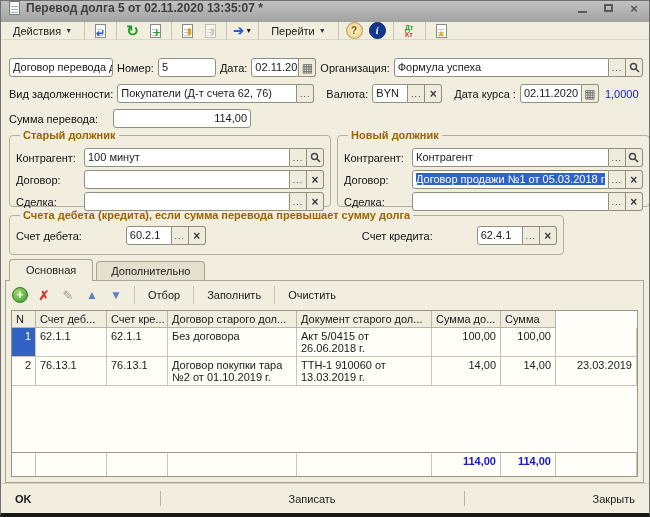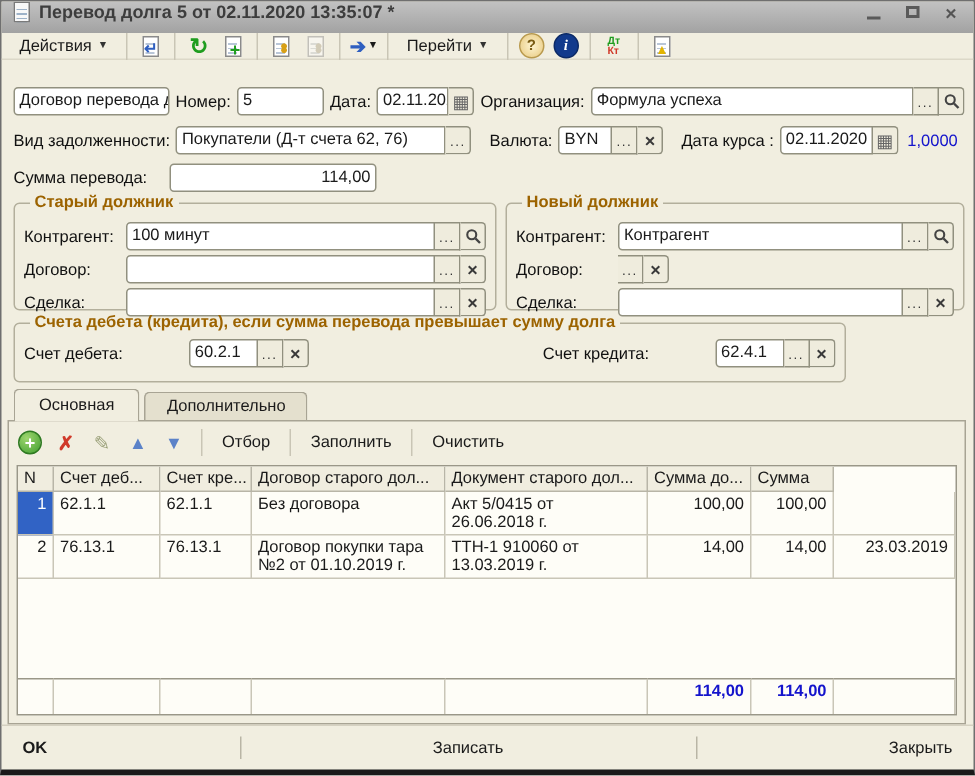--- a/index.html
+++ b/index.html
@@ -279,20 +279,21 @@
             <svg width="11" height="11" viewBox="0 0 11 11">
               <circle cx="4.5" cy="4.5" r="3" fill="none" stroke="#444" stroke-width="1.4"></circle>
               <line x1="7" y1="7" x2="10" y2="10" stroke="#444" stroke-width="1.6"></line>
             </svg>
           </span>
       </span>
     </div>
     <div class="grow">
       <span class="lbl">Договор:</span>
       <span class="fld has-btns">
+        <span class="txt"><span class="sel">Договор продажи №1 от 05.03.2018 г</span></span>
         <span class="fbtn">...</span>
         <span class="fbtn clr">×</span>
       </span>
     </div>
     <div class="grow">
       <span class="lbl">Сделка:</span>
       <span class="fld has-btns">
         <span class="txt"></span>
         <span class="fbtn">...</span>
         <span class="fbtn clr">×</span>

